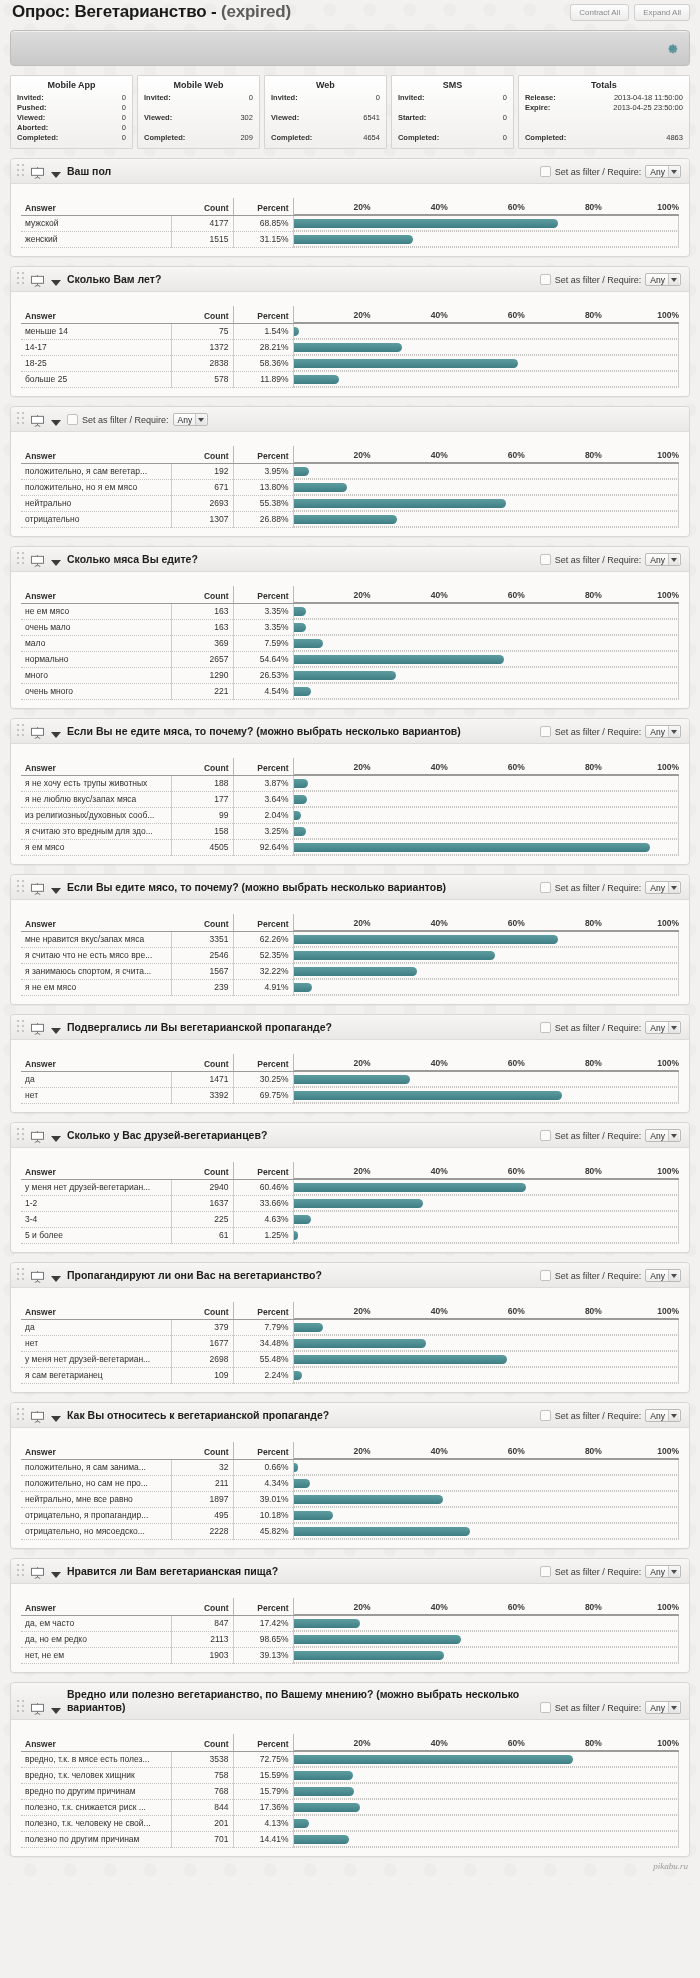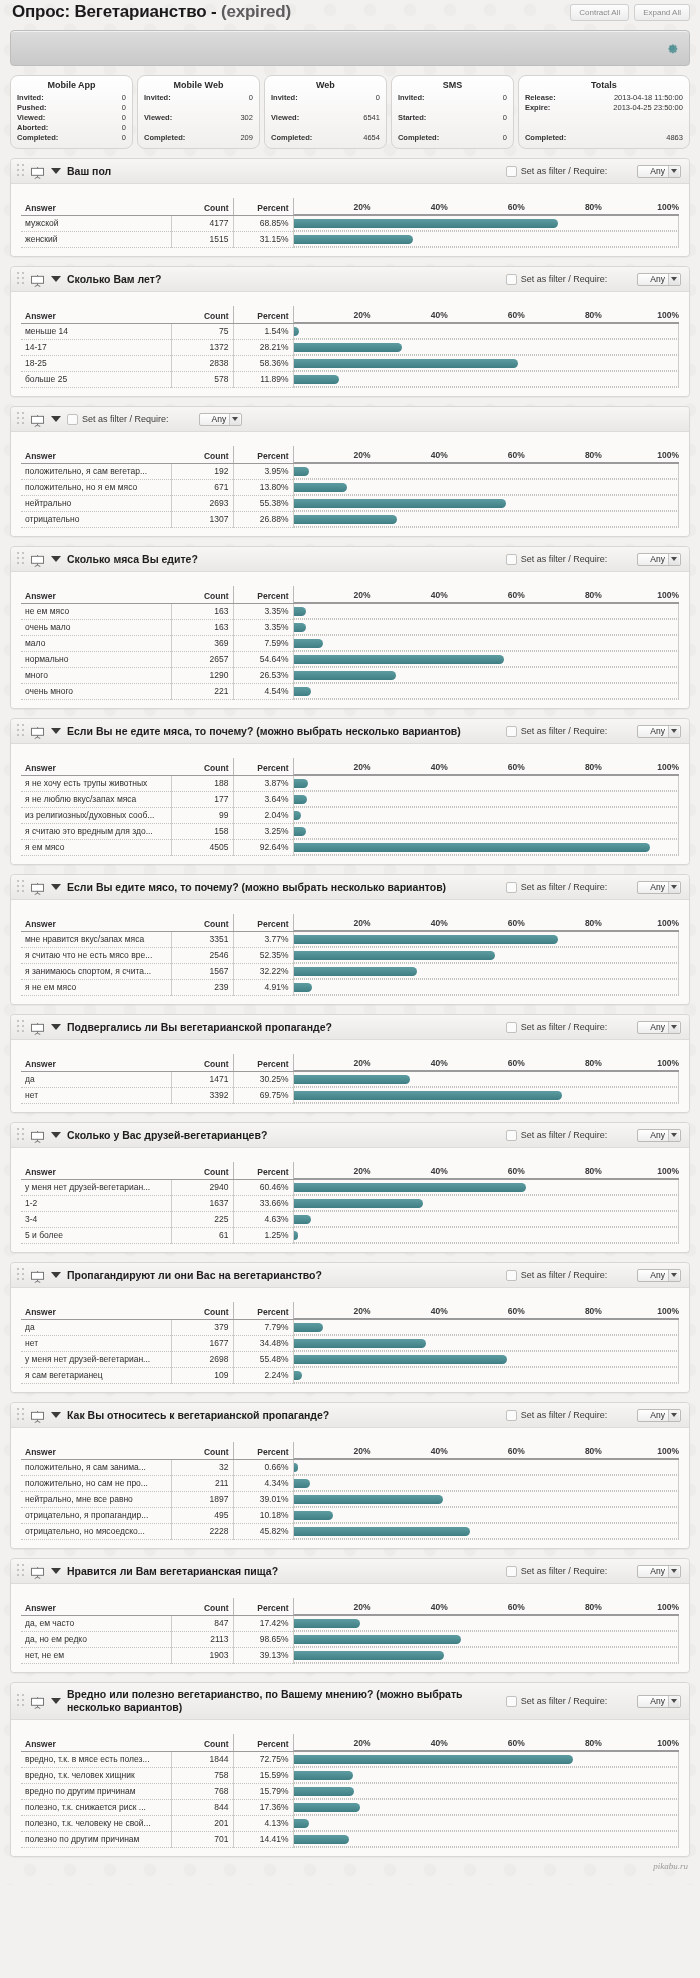--- a/index.html
+++ b/index.html
@@ -81,21 +81,21 @@
   }
 
   
   .stats {
     margin: 9px 10px 0 10px;
     display: flex; gap: 4px;
   }
   .statbox {
     flex: 1;
     background: linear-gradient(#ffffff,#f0efed);
-    border: 1px solid #d6d4d1; border-radius: 8px;
+    border: 1px solid #d6d4d1; border-radius: 1px;
     padding: 4px 6px 5px 6px;
   }
   .statbox.totals { flex: 1.45; }
   .stat-title {
     text-align: center; font-size: 9px; font-weight: bold;
     color: #2a2a2a; margin-bottom: 3px;
   }
   .stat-row {
     display: flex; justify-content: space-between;
     font-size: 7.5px; color: #333; line-height: 10px;
@@ -107,21 +107,21 @@
 
   
   .qblock {
     margin: 9px 10px 0 10px;
     background: #fbfaf9;
     border: 1px solid #d8d6d3;
     border-radius: 4px;
     box-shadow: 0 1px 1px rgba(0,0,0,0.04);
   }
   .qhead {
-    display: flex; align-items: center;
+    display: flex; align-items: flex-end;
     background: linear-gradient(#f7f6f5,#e9e8e6);
     border-bottom: 1px solid #dddbd8;
     border-radius: 4px 4px 0 0;
     padding: 5px 8px 5px 6px;
     min-height: 22px;
   }
   .grip {
     width: 9px; height: 14px; margin-right: 4px;
     display: grid; grid-template-columns: 3px 3px; grid-template-rows: repeat(3,3px);
     gap: 2px; cursor: move; flex: none;
@@ -141,21 +141,21 @@
   .fcheck {
     width: 11px; height: 11px; background: #fbfbfb;
     border: 1px solid #c3c1be; border-radius: 2px; cursor: pointer;
   }
   .flabel { font-size: 9px; color: #3a3a3a; }
   .fselect {
     display: inline-flex; align-items: center;
     border: 1px solid #bcbab7; border-radius: 2px;
     background: linear-gradient(#ffffff,#eeeeee);
     font-size: 8.5px; color: #2b2b2b; cursor: pointer;
-    padding: 0 0 0 12px; height: 13px; margin-left: 26px;
+    padding: 0 0 0 4px; height: 13px;
   }
   .fselect .sv { padding-right: 3px; }
   .fselect .sarrow {
     width: 11px; height: 11px; margin: 0 1px 0 0;
     border-left: 1px solid #cac8c5;
     background: linear-gradient(#f6f6f6,#e3e3e3);
     display: inline-flex; align-items: center; justify-content: center;
   }
   .fselect .sarrow b {
     width: 0; height: 0; display: block;
@@ -894,21 +894,21 @@
                     <span class="tick" style="left: 80%;">80%</span>
                     <span class="tick" style="left: 100%;">100%</span>
                   </div>
                 </th>
               </tr>
             </thead>
             <tbody>
               <tr>
                 <td class="ans">мне нравится вкус/запах мяса</td>
                 <td class="num">3351</td>
-                <td class="num">3.77%</td>
+                <td class="num">62.26%</td>
                 <td class="bar">
                   <div class="bartrack">
                     <div class="barfill" style="width: 68.91%;"></div>
                   </div>
                 </td>
               </tr>
               <tr>
                 <td class="ans">я считаю что не есть мясо вре...</td>
                 <td class="num">2546</td>
                 <td class="num">52.35%</td>
@@ -1455,21 +1455,21 @@
                     <span class="tick" style="left: 60%;">60%</span>
                     <span class="tick" style="left: 80%;">80%</span>
                     <span class="tick" style="left: 100%;">100%</span>
                   </div>
                 </th>
               </tr>
             </thead>
             <tbody>
               <tr>
                 <td class="ans">вредно, т.к. в мясе есть полез...</td>
-                <td class="num">1844</td>
+                <td class="num">3538</td>
                 <td class="num">72.75%</td>
                 <td class="bar">
                   <div class="bartrack">
                     <div class="barfill" style="width: 72.75%;"></div>
                   </div>
                 </td>
               </tr>
               <tr>
                 <td class="ans">вредно, т.к. человек хищник</td>
                 <td class="num">758</td>

